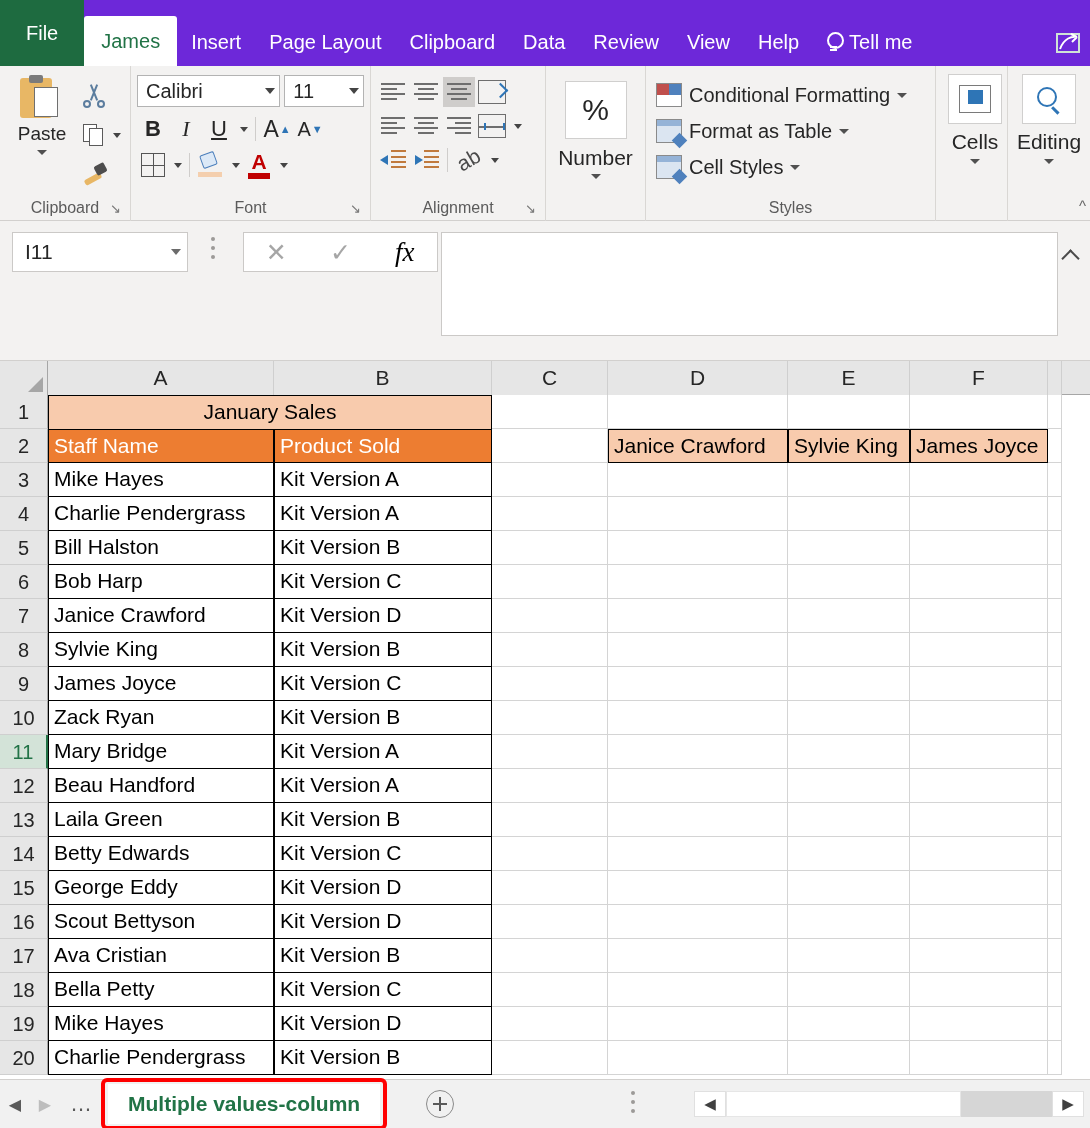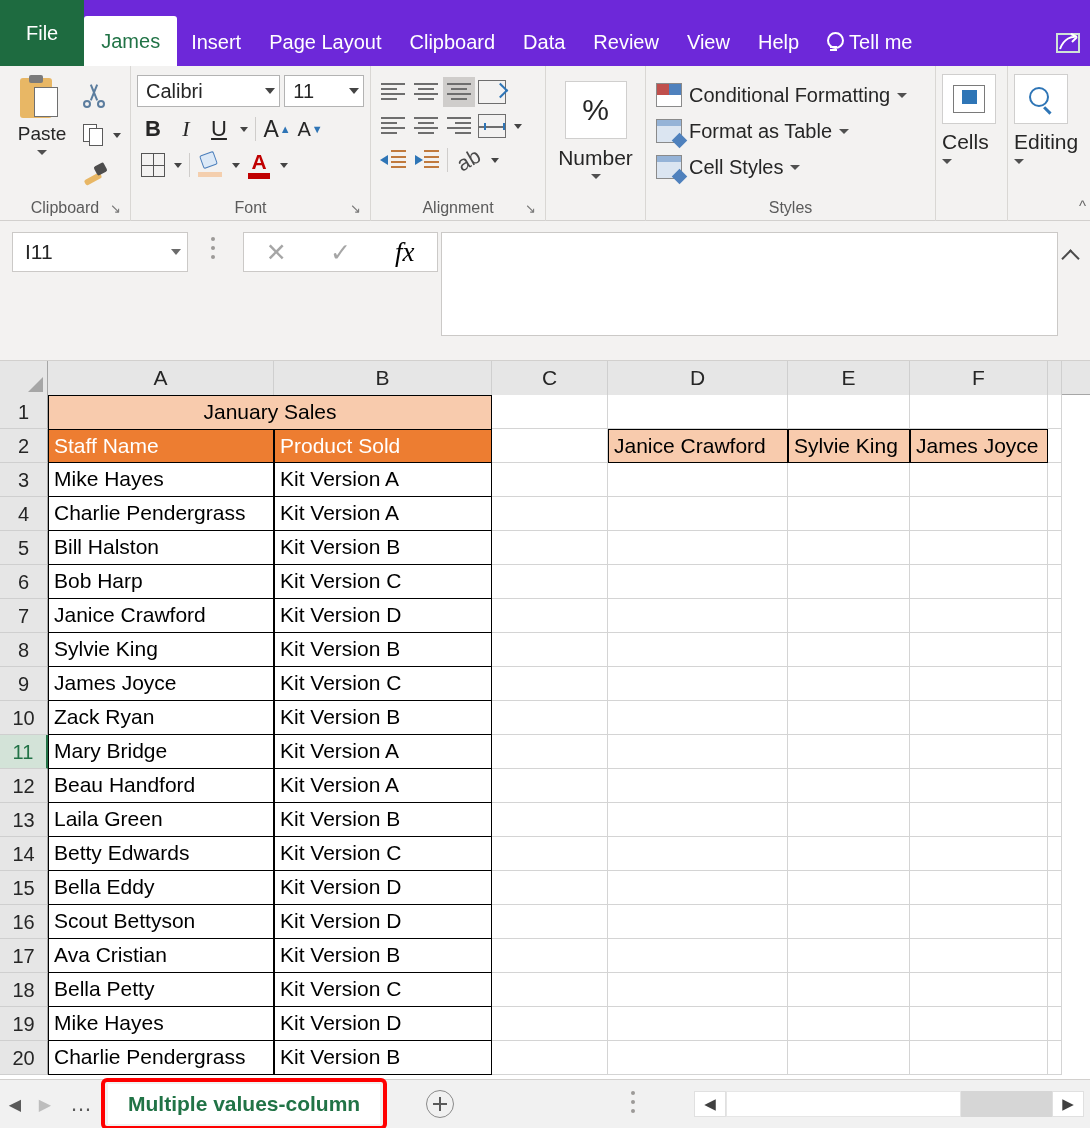--- a/index.html
+++ b/index.html
@@ -148,21 +148,21 @@
   .styico{ width:26px;height:24px;position:relative;border:1px solid #8a8a8a;background:#fff;}
   .styico.cf .q1{position:absolute;left:0;top:0;width:12px;height:11px;background:#c0504d;}
   .styico.cf .q2{position:absolute;right:0;top:0;width:12px;height:11px;background:#4f81bd;}
   .styico.cf .q3{position:absolute;left:0;bottom:0;width:12px;height:11px;background:#ffffff;}
   .styico.tbl{ background:linear-gradient(#dbe5f1,#dbe5f1); }
   .styico.tbl:before{content:"";position:absolute;left:0;top:0;width:100%;height:6px;background:#95b3d7;}
   .styico .pen{position:absolute;right:-4px;bottom:-4px;width:11px;height:11px;background:#4f81bd;transform:rotate(45deg);}
   .stycaret{ width:0;height:0;border-left:5px solid transparent;border-right:5px solid transparent;border-top:5px solid #505050;}
 
   
-  .bigbtn{ width:66px;display:flex;flex-direction:column;align-items:flex-start;cursor:pointer;}
+  .bigbtn{ width:66px;display:flex;flex-direction:column;align-items:center;cursor:pointer;}
   .bigbox{ width:54px;height:50px;background:#fff;border:1px solid #d0cfce;display:flex;align-items:center;justify-content:center;margin-top:3px;}
   .biglabel{ font-size:21px;color:#262626;margin-top:6px;}
   .cellsico{ width:32px;height:28px;position:relative;border:1.5px solid #7a7a7a;}
   .cellsico:before{content:"";position:absolute;left:8px;top:4px;width:15px;height:14px;background:#2e75b6;}
   .magnif{ width:26px;height:26px;position:relative;}
   .magnif:before{content:"";position:absolute;left:1px;top:1px;width:16px;height:16px;border:2.5px solid #2e75b6;border-radius:50%;}
   .magnif:after{content:"";position:absolute;right:2px;bottom:1px;width:9px;height:2.5px;background:#2e75b6;transform:rotate(45deg);}
   .ribcollapse{ position:absolute; right:4px; bottom:6px; font-size:15px; color:#666; cursor:pointer;}
 
   
@@ -690,21 +690,21 @@
           <div class="cell " style="width: 226px; min-width: 226px; border-width: 0px 1px 1px; border-style: solid; border-color: rgb(0, 0, 0); border-image: initial;">Betty Edwards</div>
           <div class="cell " style="width: 218px; min-width: 218px; border-width: 0px 1px 1px; border-style: solid; border-color: rgb(0, 0, 0); border-image: initial;">Kit Version C</div>
           <div class="cell empty" style="width: 116px; min-width: 116px;"></div>
           <div class="cell empty" style="width: 180px; min-width: 180px;"></div>
           <div class="cell empty" style="width: 122px; min-width: 122px;"></div>
           <div class="cell empty" style="width: 138px; min-width: 138px;"></div>
           <div class="cell empty" style="width: 14px; min-width: 14px;"></div>
         </div>
         <div class="row">
           <div class="rh">15</div>
-          <div class="cell " style="width: 226px; min-width: 226px; border-width: 0px 1px 1px; border-style: solid; border-color: rgb(0, 0, 0); border-image: initial;">Bella Eddy</div>
+          <div class="cell " style="width: 226px; min-width: 226px; border-width: 0px 1px 1px; border-style: solid; border-color: rgb(0, 0, 0); border-image: initial;">George Eddy</div>
           <div class="cell " style="width: 218px; min-width: 218px; border-width: 0px 1px 1px; border-style: solid; border-color: rgb(0, 0, 0); border-image: initial;">Kit Version D</div>
           <div class="cell empty" style="width: 116px; min-width: 116px;"></div>
           <div class="cell empty" style="width: 180px; min-width: 180px;"></div>
           <div class="cell empty" style="width: 122px; min-width: 122px;"></div>
           <div class="cell empty" style="width: 138px; min-width: 138px;"></div>
           <div class="cell empty" style="width: 14px; min-width: 14px;"></div>
         </div>
         <div class="row">
           <div class="rh">16</div>
           <div class="cell " style="width: 226px; min-width: 226px; border-width: 0px 1px 1px; border-style: solid; border-color: rgb(0, 0, 0); border-image: initial;">Scout Bettyson</div>

